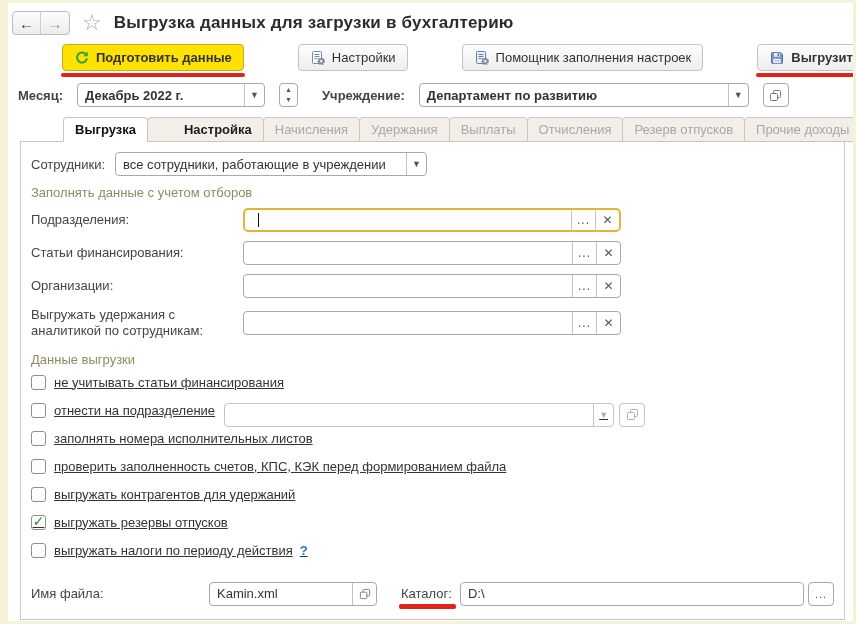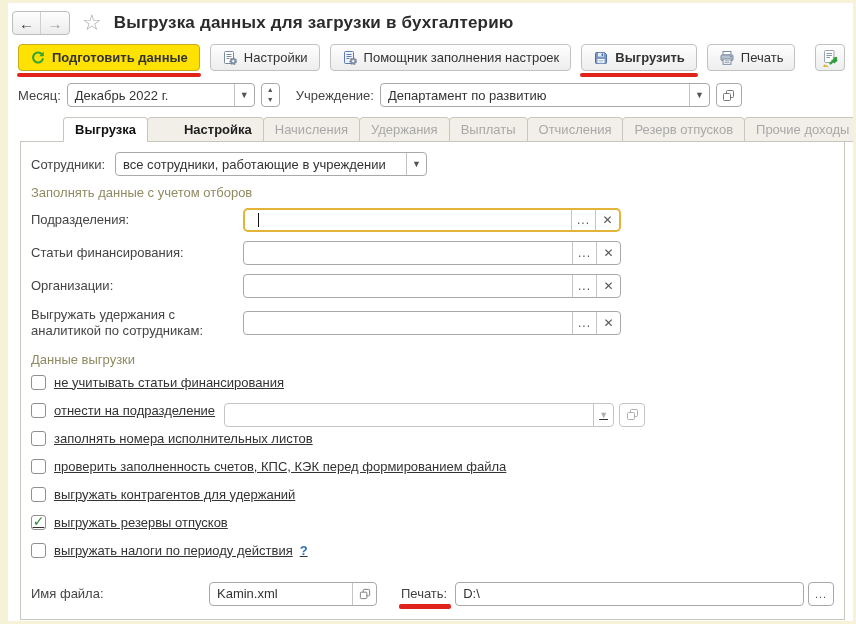--- a/index.html
+++ b/index.html
@@ -15,30 +15,30 @@
   .nav-pair { display:flex; border:1px solid #bdbdbd; border-radius:4px; overflow:hidden; background:linear-gradient(#fdfdfd,#ececec); }
   .nav-btn { width:28px; height:22px; display:flex; align-items:center; justify-content:center; font-size:15px; cursor:pointer; }
   .nav-btn.back { border-right:1px solid #cfcfcf; color:#3c3c3c; }
   .nav-btn.fwd { color:#9a9a9a; }
   .star { font-size:22px; color:#a9a9a9; margin:0 12px 0 12px; line-height:1; }
   .title { font-size:17px; font-weight:700; color:#2b2b2b; letter-spacing:.2px; }
   
   .cmdbar { display:flex; align-items:flex-start; gap:10px; padding:7px 8px 0 10px; height:38px; }
   .btn { position:relative; display:flex; align-items:center; gap:6px; height:27px; padding:0 11px;
          background:linear-gradient(#fefefe,#ededed); border:1px solid #c2c2c2; border-radius:4px;
-         font-size:13px; color:#333; cursor:pointer; white-space:nowrap; }
+         font-size:13px; color:#333; cursor:pointer; white-space:nowrap;margin-left:44px; }
   .btn.accent { background:var(--accent-yellow); border-color:var(--accent-yellow-border); font-weight:700; }
   .btn.bold { font-weight:700; }
   .btn.icon-only { padding:0 5px; }
   .red-underline { position:absolute; left:-2px; right:-2px; bottom:-7px; height:4px;
                    background:var(--annotation-red); border-radius:2px; }
   .ico { width:16px; height:16px; display:inline-block; flex:0 0 auto; }
   .spacer { flex:1; }
   
-  .period { display:flex; align-items:center; padding:8px 24px 0 10px; gap:6px; }
+  .period { display:flex; align-items:center; padding:8px 24px 0 10px; gap:14px;font-weight:bold; }
   .lbl { color:#444; }
   .field { display:flex; align-items:stretch; height:24px; border:1px solid #a9a9a9; border-radius:4px; background:#fff; overflow:hidden; }
   .field .txt { display:flex; align-items:center; padding:0 7px; flex:1; white-space:nowrap; overflow:hidden; }
   .field .sect { display:flex; align-items:center; justify-content:center; border-left:1px solid #c4c4c4; width:20px; color:#555; font-size:9px; cursor:pointer; }
   .field .sect.wide { width:24px; font-size:12px; }
   .mini-btn { height:24px; border:1px solid #a9a9a9; border-radius:4px; background:#fff; display:flex; align-items:center; justify-content:center; cursor:pointer; }
   .spinner { width:19px; flex-direction:column; padding:0; }
   .spinner span { font-size:7px; line-height:10px; color:#555; display:block; text-align:center; }
   .openbtn { width:26px; color:#666; }
   
@@ -320,20 +320,20 @@
     <span class="fnlabel">Имя файла:</span>
     <div class="field fnctl">
       <span class="txt">Kamin.xml</span>
       <span class="sect wide">
         <svg width="12" height="12" viewBox="0 0 13 13">
             <rect x="4.5" y="1.5" width="7" height="7" rx="1" fill="#fff" stroke="#777"></rect>
             <rect x="1.5" y="4.5" width="7" height="7" rx="1" fill="#fff" stroke="#777"></rect>
           </svg>
       </span>
     </div>
-    <span class="catlabel">Печать:</span>
+    <span class="catlabel">Каталог:</span>
     <div class="field catctl">
       <span class="txt">D:\</span>
     </div>
     <div class="mini-btn dotsbtn dots">...</div>
   </div>
 
 </div>
 
 </body></html>

